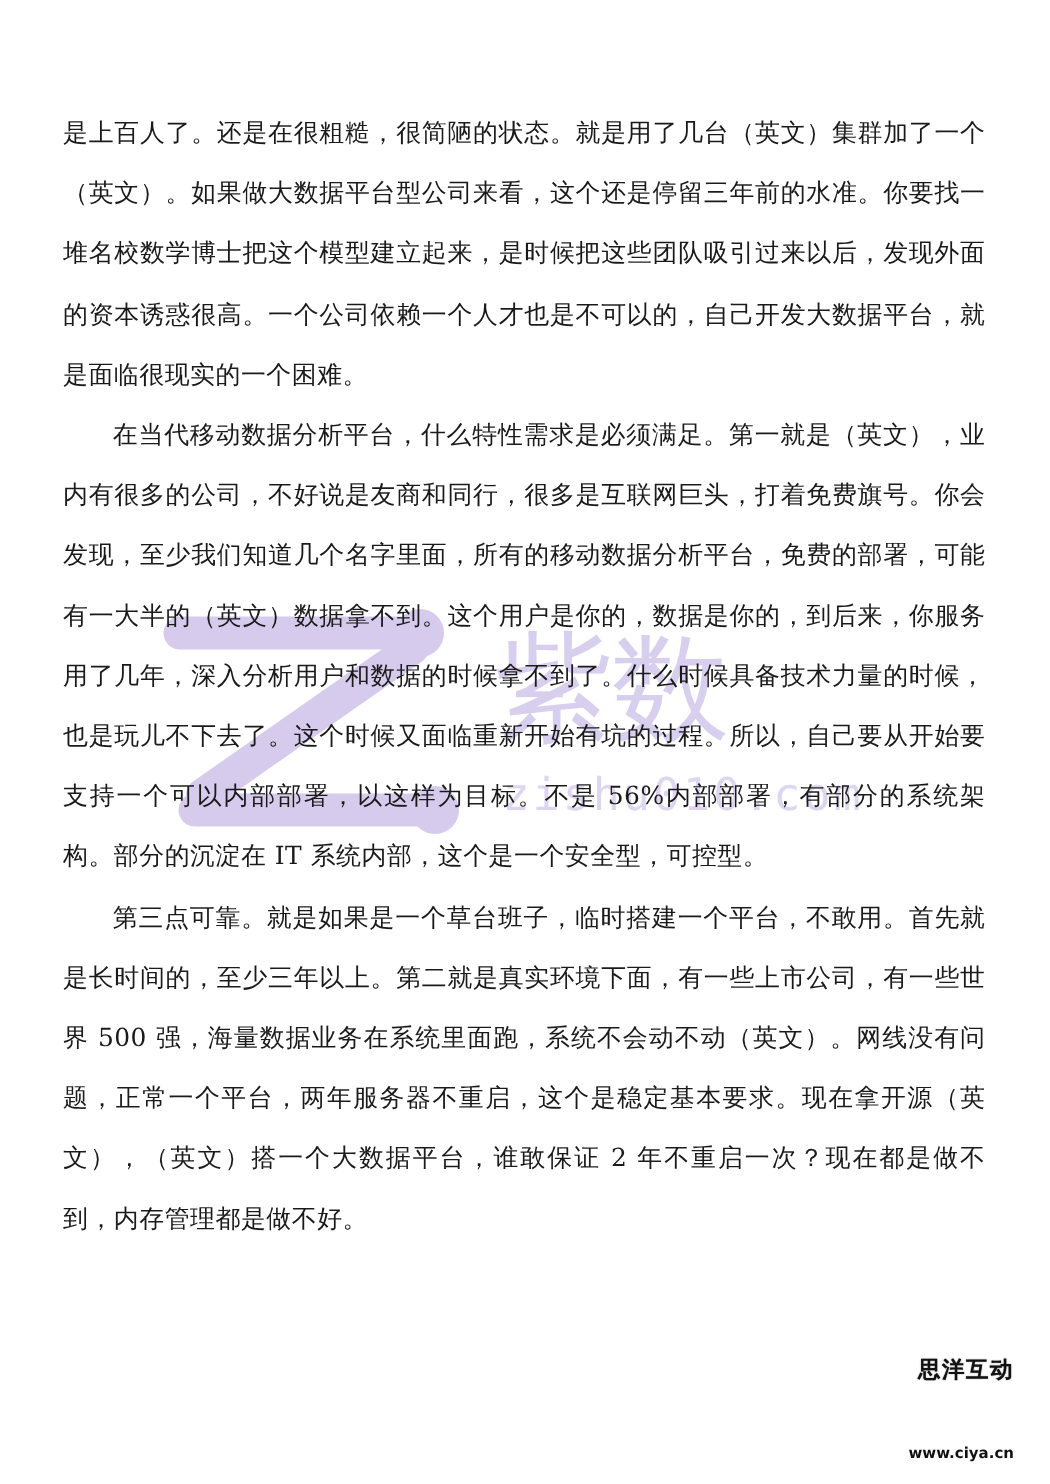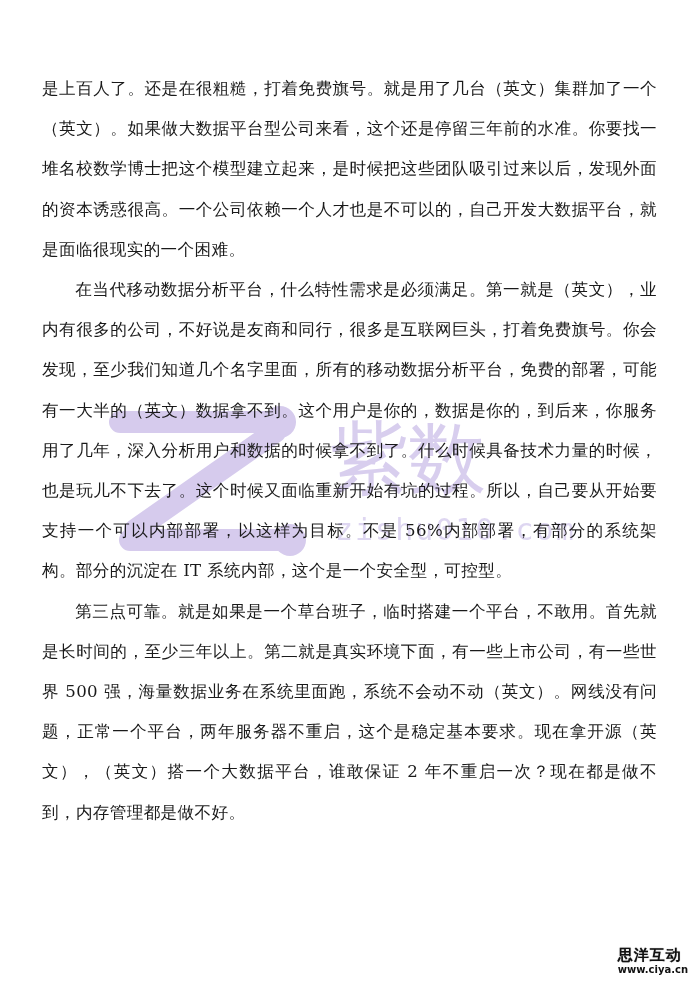--- a/index.html
+++ b/index.html
@@ -27,59 +27,60 @@
       margin: 0;
       font-size: 16.6px;
       line-height: 40.2px;
       text-align: justify;
       text-justify: inter-character;
       letter-spacing: 0.35px;
     }
     .para.indent { text-indent: 2em; }
     .logo {
       position: absolute;
-      right: 12px; bottom: 14px;
-      text-align: left;
+      right: 24px; bottom: 14px;
+      text-align: right;
       z-index: 2;
     }
     .logo-cn {
       font-family: "DejaVu Sans", sans-serif;
       font-weight: bold;
       font-size: 15px;
       color: #111;
       letter-spacing: 1px;
       line-height: 17px;
       text-shadow: 0 0 1px #888;
     }
     .logo-url {
       font-family: "DejaVu Sans", sans-serif;
       font-weight: bold;
       font-size: 10px;
       color: #111;
       line-height: 11px;
+      margin-top: 42px;
     }
   </style>
 </head>
 <body>
 
 <svg class="watermark" viewBox="0 0 700 989" xmlns="http://www.w3.org/2000/svg">
   <g fill="none" stroke="#cfc3ea" stroke-linecap="round" opacity="0.85">
 
     <line x1="120" y1="422" x2="280" y2="422" stroke-width="22"></line>
     <circle cx="280" cy="422" r="16" fill="#cfc3ea" stroke="none"></circle>
     <line x1="275" y1="432" x2="135" y2="530" stroke-width="22"></line>
     <line x1="130" y1="540" x2="290" y2="540" stroke-width="22"></line>
     <circle cx="290" cy="540" r="16" fill="#cfc3ea" stroke="none"></circle>
   </g>
   <text x="330" y="485" font-family="DejaVu Sans, sans-serif" font-size="78" fill="#cfc3ea" opacity="0.8">紫数</text>
   <text x="335" y="540" font-family="DejaVu Sans Mono, monospace" font-size="30" fill="#d6cdee" opacity="0.8" letter-spacing="2">zishu010.com</text>
 </svg>
 
 <div class="page">
-  <p class="para">是上百人了。还是在很粗糙，打着免费旗号。就是用了几台（英文）集群加了一个（英文）。如果做大数据平台型公司来看，这个还是停留三年前的水准。你要找一堆名校数学博士把这个模型建立起来，是时候把这些团队吸引过来以后，发现外面的资本诱惑很高。一个公司依赖一个人才也是不可以的，自己开发大数据平台，就是面临很现实的一个困难。</p>
+  <p class="para">是上百人了。还是在很粗糙，很简陋的状态。就是用了几台（英文）集群加了一个（英文）。如果做大数据平台型公司来看，这个还是停留三年前的水准。你要找一堆名校数学博士把这个模型建立起来，是时候把这些团队吸引过来以后，发现外面的资本诱惑很高。一个公司依赖一个人才也是不可以的，自己开发大数据平台，就是面临很现实的一个困难。</p>
   <p class="para indent">在当代移动数据分析平台，什么特性需求是必须满足。第一就是（英文），业内有很多的公司，不好说是友商和同行，很多是互联网巨头，打着免费旗号。你会发现，至少我们知道几个名字里面，所有的移动数据分析平台，免费的部署，可能有一大半的（英文）数据拿不到。这个用户是你的，数据是你的，到后来，你服务用了几年，深入分析用户和数据的时候拿不到了。什么时候具备技术力量的时候，也是玩儿不下去了。这个时候又面临重新开始有坑的过程。所以，自己要从开始要支持一个可以内部部署，以这样为目标。不是 56%内部部署，有部分的系统架构。部分的沉淀在 IT 系统内部，这个是一个安全型，可控型。</p>
   <p class="para indent">第三点可靠。就是如果是一个草台班子，临时搭建一个平台，不敢用。首先就是长时间的，至少三年以上。第二就是真实环境下面，有一些上市公司，有一些世界 500 强，海量数据业务在系统里面跑，系统不会动不动（英文）。网线没有问题，正常一个平台，两年服务器不重启，这个是稳定基本要求。现在拿开源（英文），（英文）搭一个大数据平台，谁敢保证 2 年不重启一次？现在都是做不到，内存管理都是做不好。</p>
 </div>
 
 <div class="logo">
   <div class="logo-cn">思洋互动</div>
   <div class="logo-url">www.ciya.cn</div>
 </div>
 
 </body></html>

